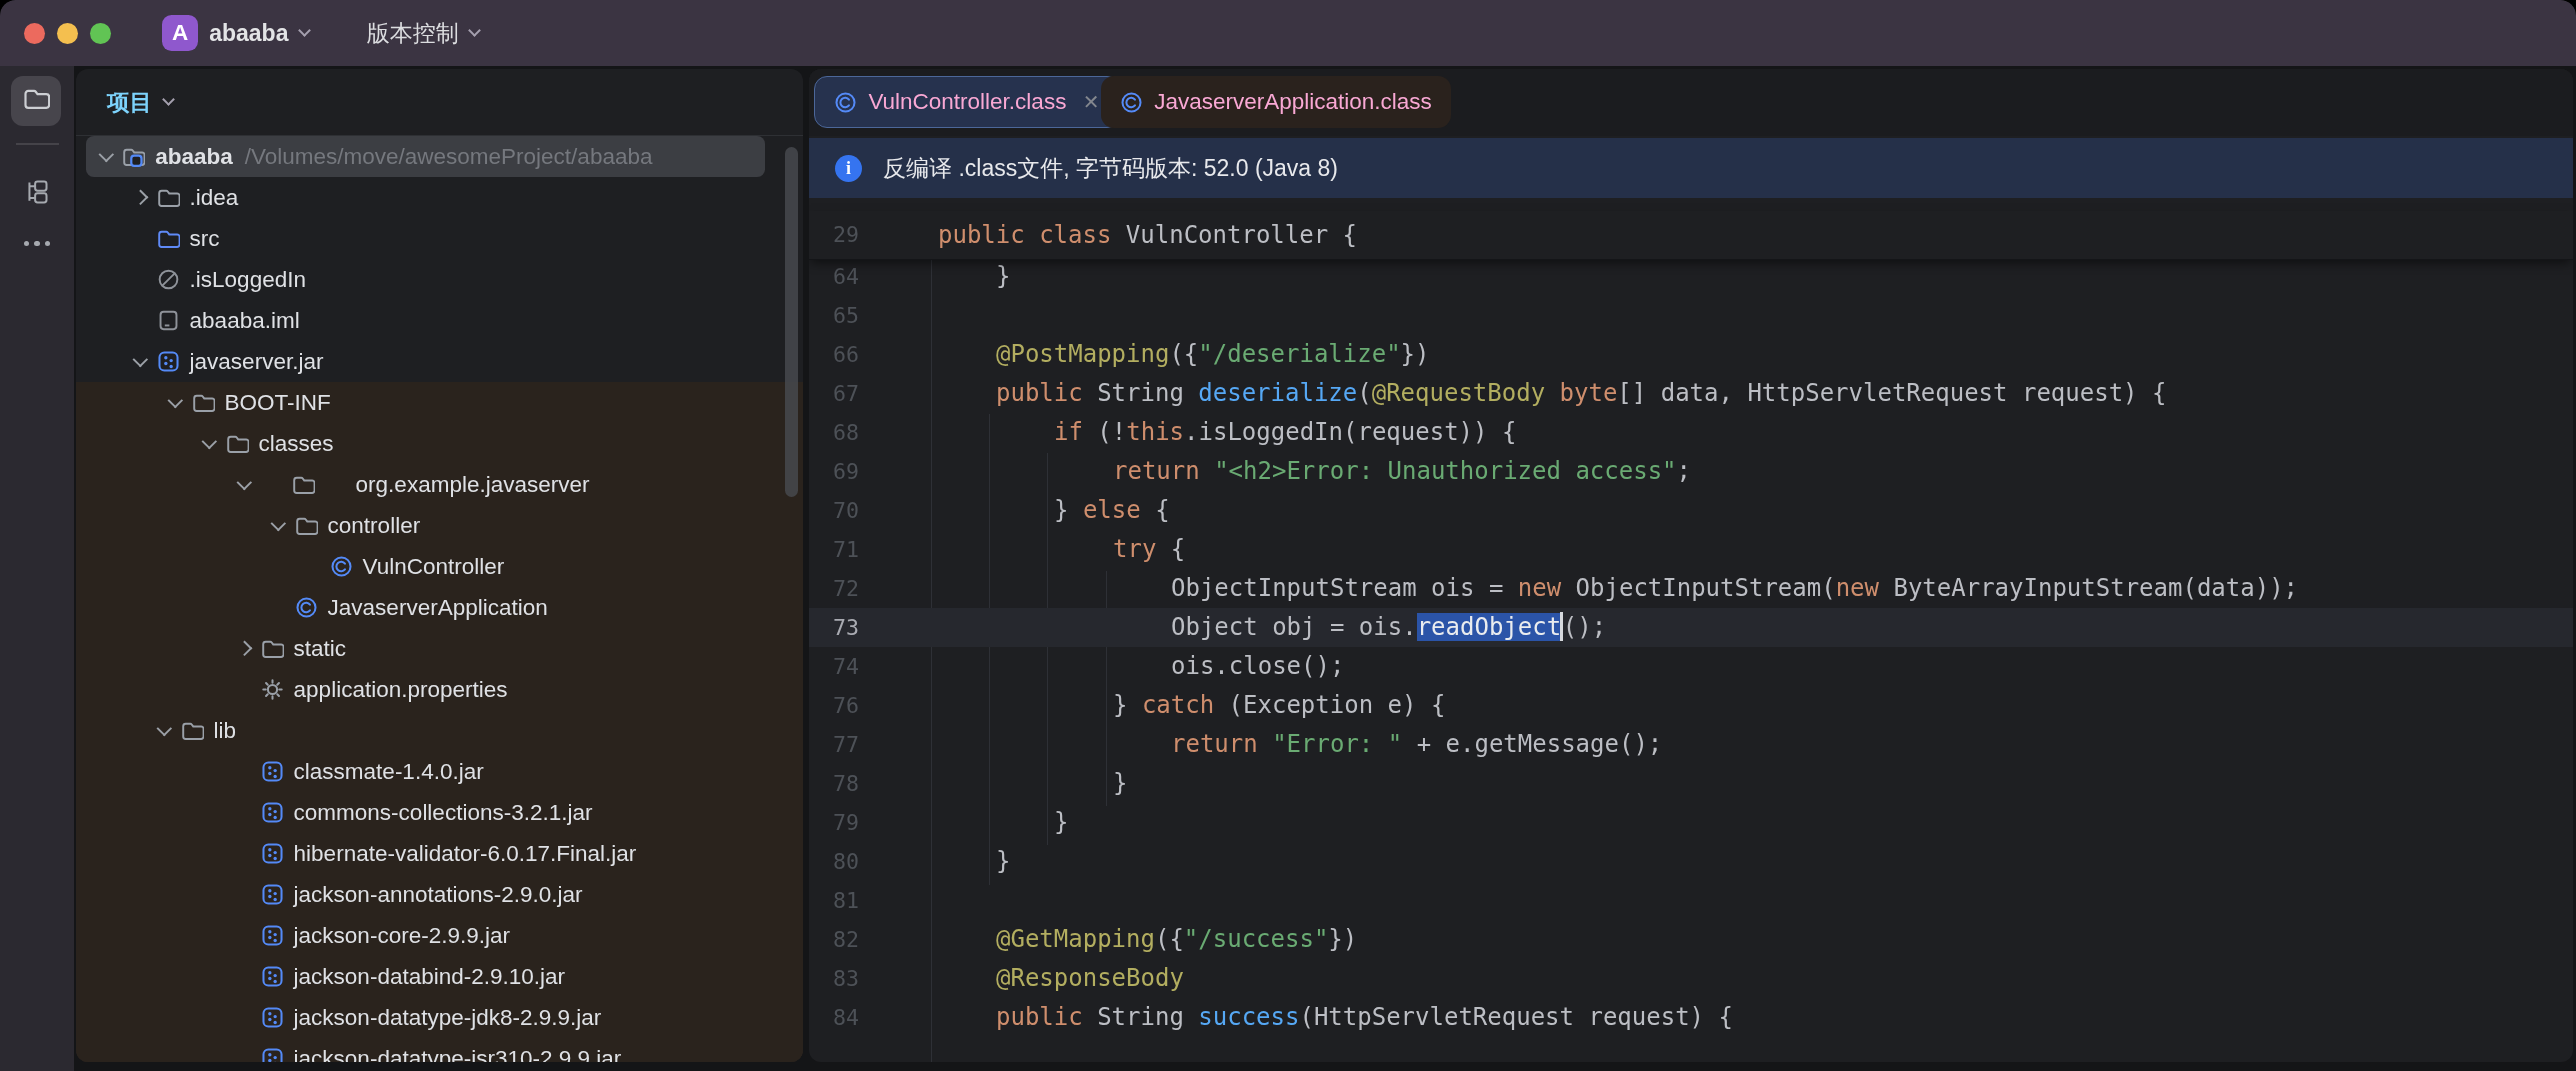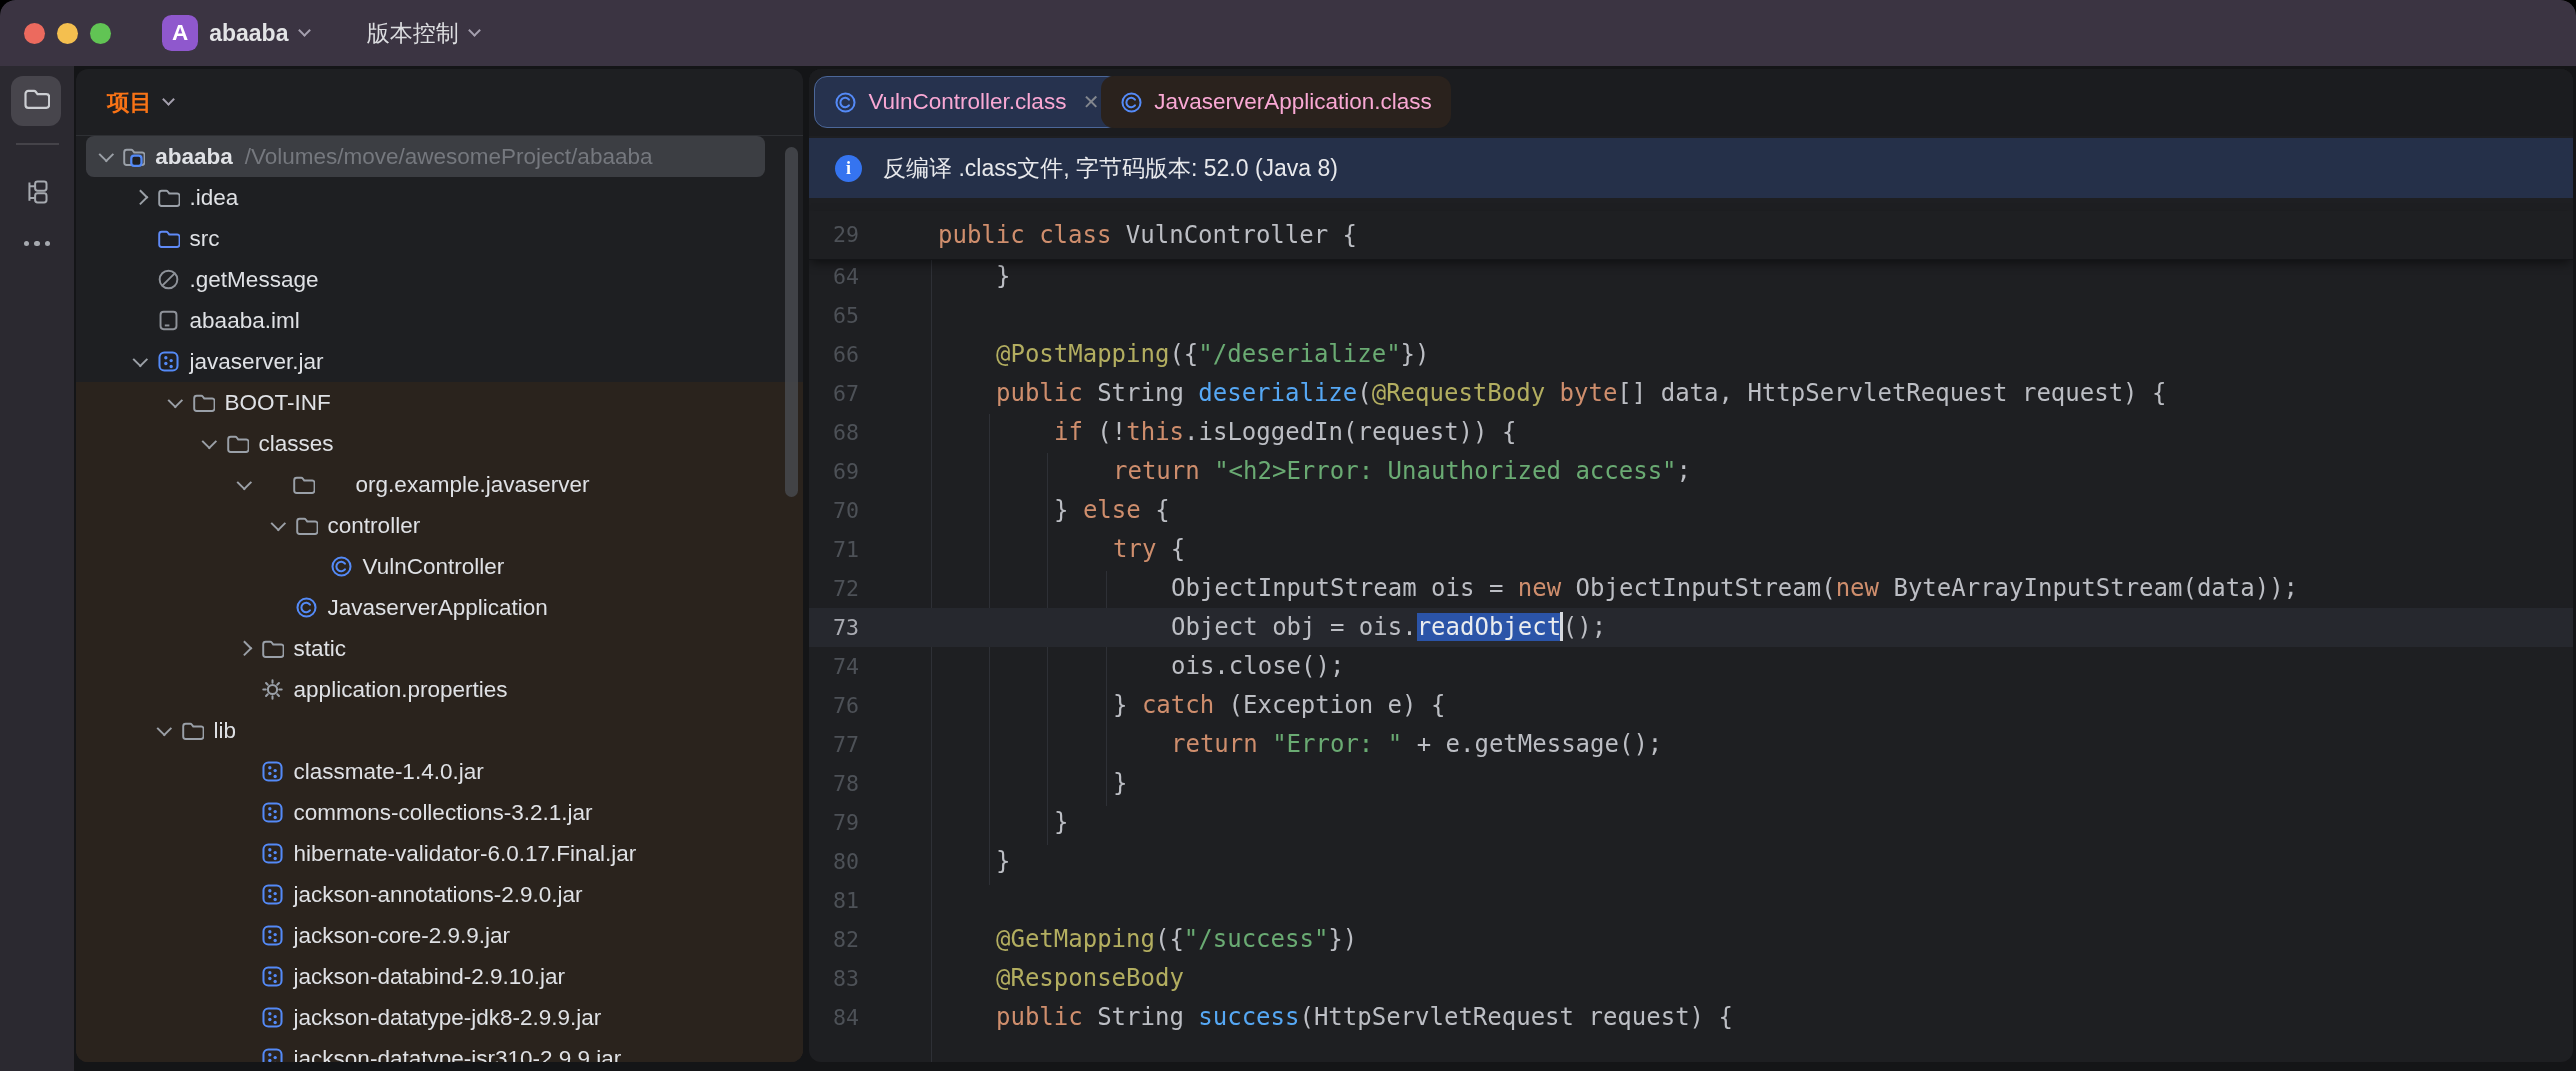--- a/index.html
+++ b/index.html
@@ -29,21 +29,21 @@
   .dots{position:absolute;left:0;top:175px;width:74px;display:flex;justify-content:center;gap:5.2px;}
   .dots i{width:5.2px;height:5.2px;border-radius:50%;background:#a6a9af;}
 
   
   .panel{position:absolute;top:69px;background:#1e1f22;border-radius:12px;overflow:hidden;}
   .tree-panel{left:76px;width:727px;height:993px;}
   .editor-panel{left:809px;width:1764px;height:993px;}
 
   
   .tree-header{position:absolute;left:0;top:0;width:100%;height:67px;border-bottom:0.9px solid #2e3034;display:flex;align-items:center;gap:12px;padding-left:31px;box-sizing:border-box;}
-  .tree-header .hlabel{color:#f97316;font-size:22.5px;font-weight:600;}
+  .tree-header .hlabel{color:#7dd3fc;font-size:22.5px;font-weight:600;}
   .tree-rows{position:absolute;left:0;top:67px;width:100%;}
   .trow{height:41px;display:flex;align-items:center;box-sizing:border-box;position:relative;}
   .trow.injar{background:#2a231d;}
   .jar-fill{position:absolute;left:0;top:383px;bottom:0;width:100%;background:#2a231d;}
   .trow.selected{background:#3c3e43;border-radius:7.8px;margin:0 38px 0 10.4px;}
   .chevslot{width:29px;display:flex;align-items:center;justify-content:center;flex:0 0 29px;}
   .ticon{width:26px;flex:0 0 26px;display:flex;align-items:center;justify-content:center;}
   .tlabel{color:#dfe1e5;font-size:22.5px;margin-left:8.6px;white-space:nowrap;}
   .tlabel.bold{font-weight:700;}
   .tpath{color:#75787e;font-size:22.5px;margin-left:12px;white-space:nowrap;}
@@ -166,21 +166,21 @@
           <span class="tlabel">src</span>
         </div>
         <div class="trow" style="padding-left: 50px;">
           <span class="chevslot"></span>
           <span class="ticon">
             <svg width="23" height="23" viewBox="0 0 26 26" fill="none">
               <circle cx="13" cy="13" r="10" stroke="#8e9299" stroke-width="2.2"></circle>
               <path d="M6.3 19.7 L19.7 6.3" stroke="#8e9299" stroke-width="2.2"></path>
             </svg>
           </span>
-          <span class="tlabel">.getMessage</span>
+          <span class="tlabel">.isLoggedIn</span>
         </div>
         <div class="trow" style="padding-left: 50px;">
           <span class="chevslot"></span>
           <span class="ticon">
             <svg width="23" height="23" viewBox="0 0 26 26" fill="none">
               <rect x="4" y="3.2" width="18" height="19.6" rx="3.5" stroke="#8e9299" stroke-width="2.2"></rect>
               <path d="M8.8 18.6 h5.2" stroke="#8e9299" stroke-width="2.2"></path>
             </svg>
           </span>
           <span class="tlabel">abaaba.iml</span>

